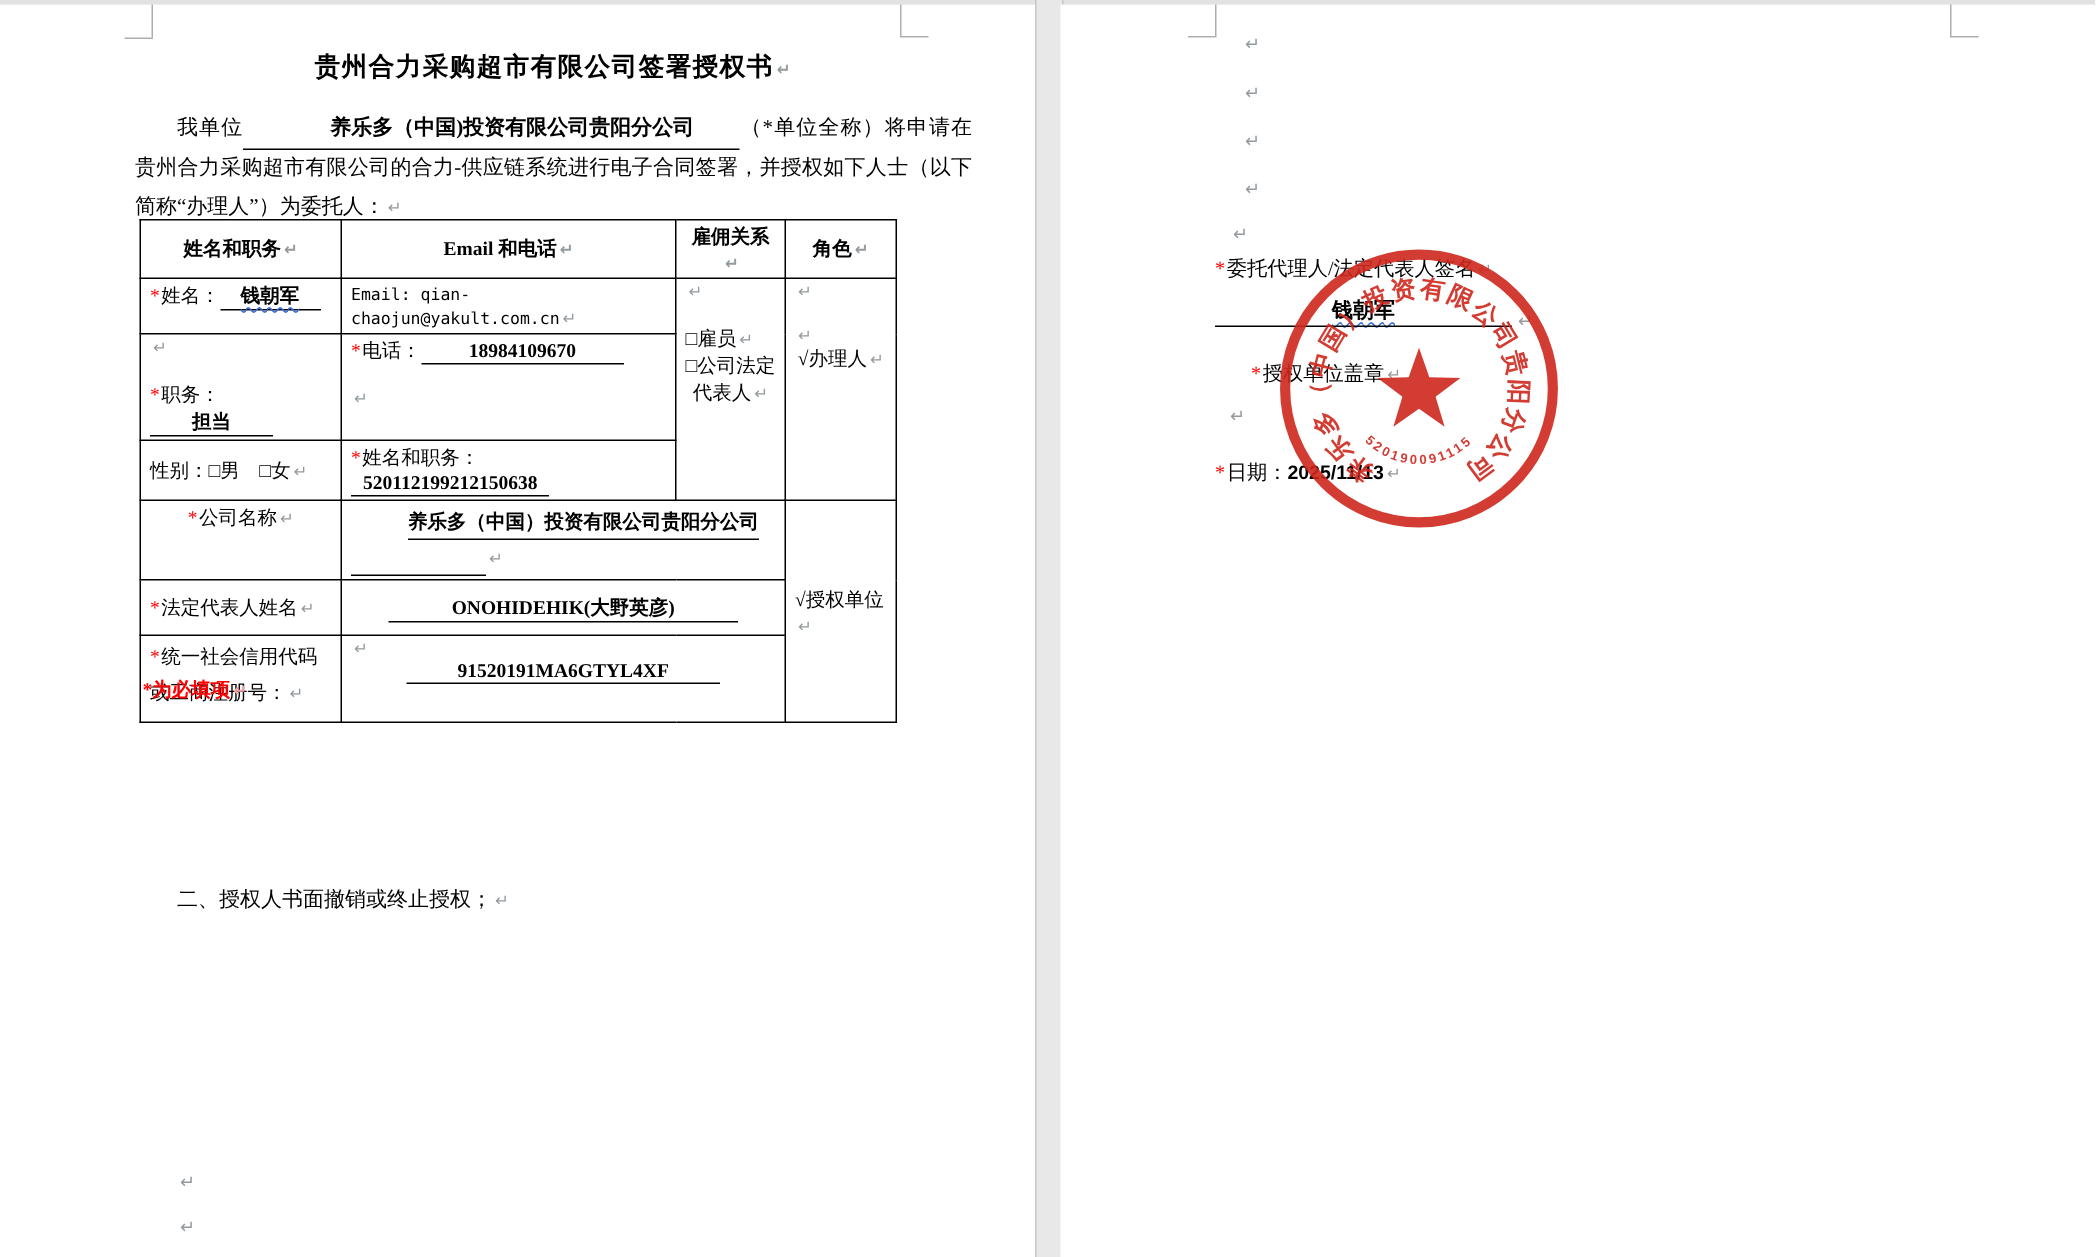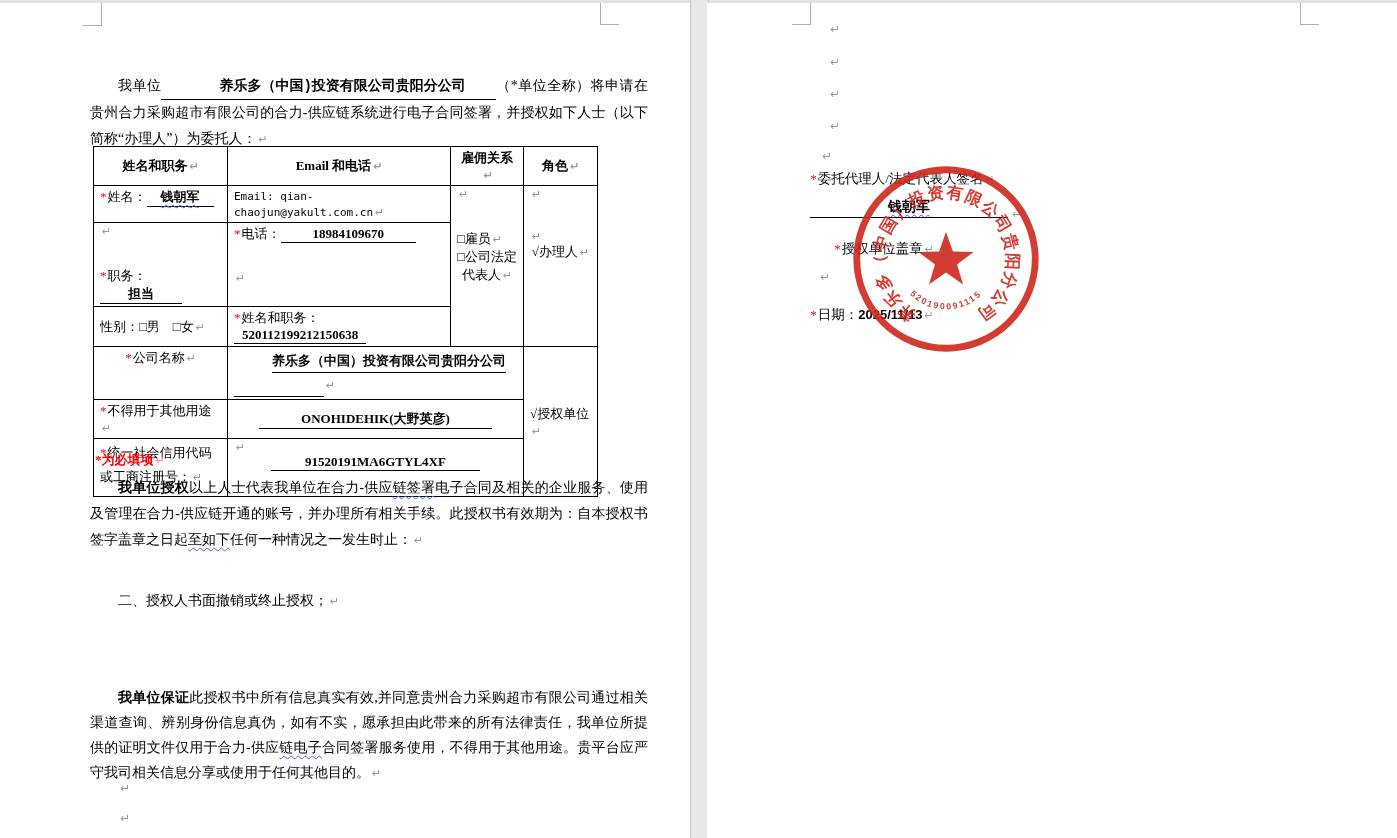--- a/index.html
+++ b/index.html
@@ -25,21 +25,21 @@
   .uval-num{font-family:Liberation Serif, serif;font-size:13px;}
   
   .auth-table{position:absolute;left:93px;top:143px;border-collapse:collapse;table-layout:fixed;width:504px;font-size:13px;}
   .auth-table td,.auth-table th{border:1.4px solid #000;padding:2px 6px;vertical-align:top;overflow:hidden;}
   .auth-table th{font-weight:bold;text-align:center;vertical-align:middle;font-size:13px;}
   tr.h{height:29px;} tr.r1{height:31px;} tr.r2{height:63px;} tr.r3{height:34px;}
   tr.r4{height:48px;} tr.r5{height:37px;} tr.r6{height:58px;}
   .vmid{vertical-align:middle !important;}
   .tcenter{text-align:center;}
   .email{font-family:"DejaVu Sans Mono",monospace;font-size:11px;}
-  .gap-top{margin-top:29px;}
+  .gap-top{margin-top:16px;}
   .gap-top-sm{text-align:center;}
   
   .sign-label{position:absolute;left:810px;top:170px;font-size:13.5px;}
   .seal-label{position:absolute;left:834px;top:240px;font-size:13.5px;}
   .date-line{position:absolute;left:810px;top:306px;font-size:13.5px;}
   .date-val{font-family:"Liberation Sans","DejaVu Sans",sans-serif;font-weight:bold;font-size:13px;}
   .sign-rule{position:absolute;left:810px;top:217px;width:198px;height:0;border-top:1.5px solid #000;}
   .sign-value{position:absolute;left:810px;top:198px;width:198px;text-align:center;font-size:14px;font-weight:bold;}
   .stamp{position:absolute;left:849px;top:162px;width:194px;height:194px;opacity:.9;pointer-events:none;}
 </style>
@@ -50,23 +50,24 @@
   <div class="top-edge"></div>
   <div class="page-gap"></div>
 
   <div class="page page-left">
 
     <div class="crop" style="left:101px;top:0px;width:1px;height:22px;"></div>
     <div class="crop" style="left:83px;top:22px;width:19px;height:1px;"></div>
     <div class="crop" style="left:600px;top:0px;width:1px;height:21px;"></div>
     <div class="crop" style="left:600px;top:21px;width:19px;height:1px;"></div>
 
+    <div class="doc-title"><span>贵州合力采购超市有限公司签署授权书</span><span class="pil">↵</span></div>
 
     <div class="para indent" style="top:70px;">
-      <span>我单位</span><span class="uval uval-cn" style="padding:0 30px;font-family:Liberation Mono, monospace;">养乐多（中国)投资有限公司贵阳分公司</span><span>（*单位全称）将申请在贵州合力采购超市有限公司的合力-供应链系统进行电子合同签署，并授权如下人士（以下简称“办理人”）为委托人：</span><span class="pil">↵</span>
+      <span>我单位</span><span class="uval uval-cn" style="padding:0 30px;">养乐多（中国)投资有限公司贵阳分公司</span><span>（*单位全称）将申请在贵州合力采购超市有限公司的合力-供应链系统进行电子合同签署，并授权如下人士（以下简称“办理人”）为委托人：</span><span class="pil">↵</span>
     </div>
 
     <table class="auth-table">
       <colgroup>
           <col style="width:134px">
           <col style="width:223px">
           <col style="width:73px">
           <col style="width:74px">
         </colgroup>
       <tbody>
@@ -103,45 +104,39 @@
       <tr class="r3">
         <td class="vmid"><span>性别：□男　□女</span><span class="pil">↵</span></td>
         <td class="vmid"><span class="req">*</span><span>姓名和职务：</span><span class="uval uval-num" style="padding:0 8px;">520112199212150638</span></td>
       </tr>
       <tr class="r4">
         <td class="tcenter"><span class="req">*</span><span>公司名称</span><span class="pil">↵</span></td>
         <td colspan="2" style="line-height:23px;"><span style="display:inline-block;width:38px;"></span><span class="uval uval-cn">养乐多（中国）投资有限公司贵阳分公司</span><span class="uval" style="width:90px;">&nbsp;</span><span class="pil">↵</span></td>
         <td rowspan="3" class="vmid"><span>√授权单位</span><span class="pil">↵</span></td>
       </tr>
       <tr class="r5">
-        <td class="vmid"><span class="req">*</span><span>不得用于其他用途</span><span class="pil">↵</span></td>
+        <td class="vmid"><span class="req">*</span><span>法定代表人姓名</span><span class="pil">↵</span></td>
         <td colspan="2" class="vmid tcenter"><span class="uval uval-num" style="padding:0 42px;">ONOHIDEHIK(大野英彦)</span></td>
       </tr>
       <tr class="r6">
         <td style="line-height:24px;"><span class="req">*</span><span>统一社会信用代码或工商注册号：</span><span class="pil">↵</span></td>
         <td colspan="2">
           <div class="pil">↵</div>
           <div class="tcenter gap-top-sm"><span class="uval uval-num" style="padding:0 34px;">91520191MA6GTYL4XF</span></div>
         </td>
       </tr>
     </tbody>
       </table>
 
     <div class="red-note"><span>*为必填项</span><span class="pil" style="color:#f0a0a0;">↵</span></div>
 
-    <div class="para indent" style="top:472px;">
-      <span class="lead">我单位授权</span><span>以上人士代表我单位在合力-供应</span><span class="sp">链签署</span><span>电子合同及相关的企业服务、使用及管理在合力-供应链开通的账号，并办理所有相关手续。此授权书有效期为：自本授权书签字盖章之日起</span><span class="sp">至如下</span><span>任何一种情况之一发生时止：</span><span class="pil">↵</span>
-    </div>
 
     <div class="para" style="top:585px;padding-left:28px;width:530px;"><span>二、授权人书面撤销或终止授权；</span><span class="pil">↵</span></div>
 
 
-    <div class="para indent" style="top:682px;line-height:25px;">
-      <span class="lead">我单位保证</span><span>此授权书中所有信息真实有效,并同意贵州合力采购超市有限公司通过相关渠道查询、辨别身份信息真伪，如有不实，愿承担由此带来的所有法律责任，我单位所提供的证明文件仅用于合力-供应</span><span class="sp">链电子</span><span>合同签署服务使用，不得用于其他用途。贵平台应严守我司相关信息分享或使用于任何其他目的。</span><span class="pil">↵</span>
-    </div>
 
     <div class="pil-abs" style="left:120px;top:778px;">↵</div>
     <div class="pil-abs" style="left:120px;top:808px;">↵</div>
   </div>
 
   <div class="page page-right"></div>
 
   <div class="crop" style="left:810px;top:3px;width:1px;height:21px;"></div>
   <div class="crop" style="left:792px;top:24px;width:19px;height:1px;"></div>
   <div class="crop" style="left:1300px;top:3px;width:1px;height:21px;"></div>

